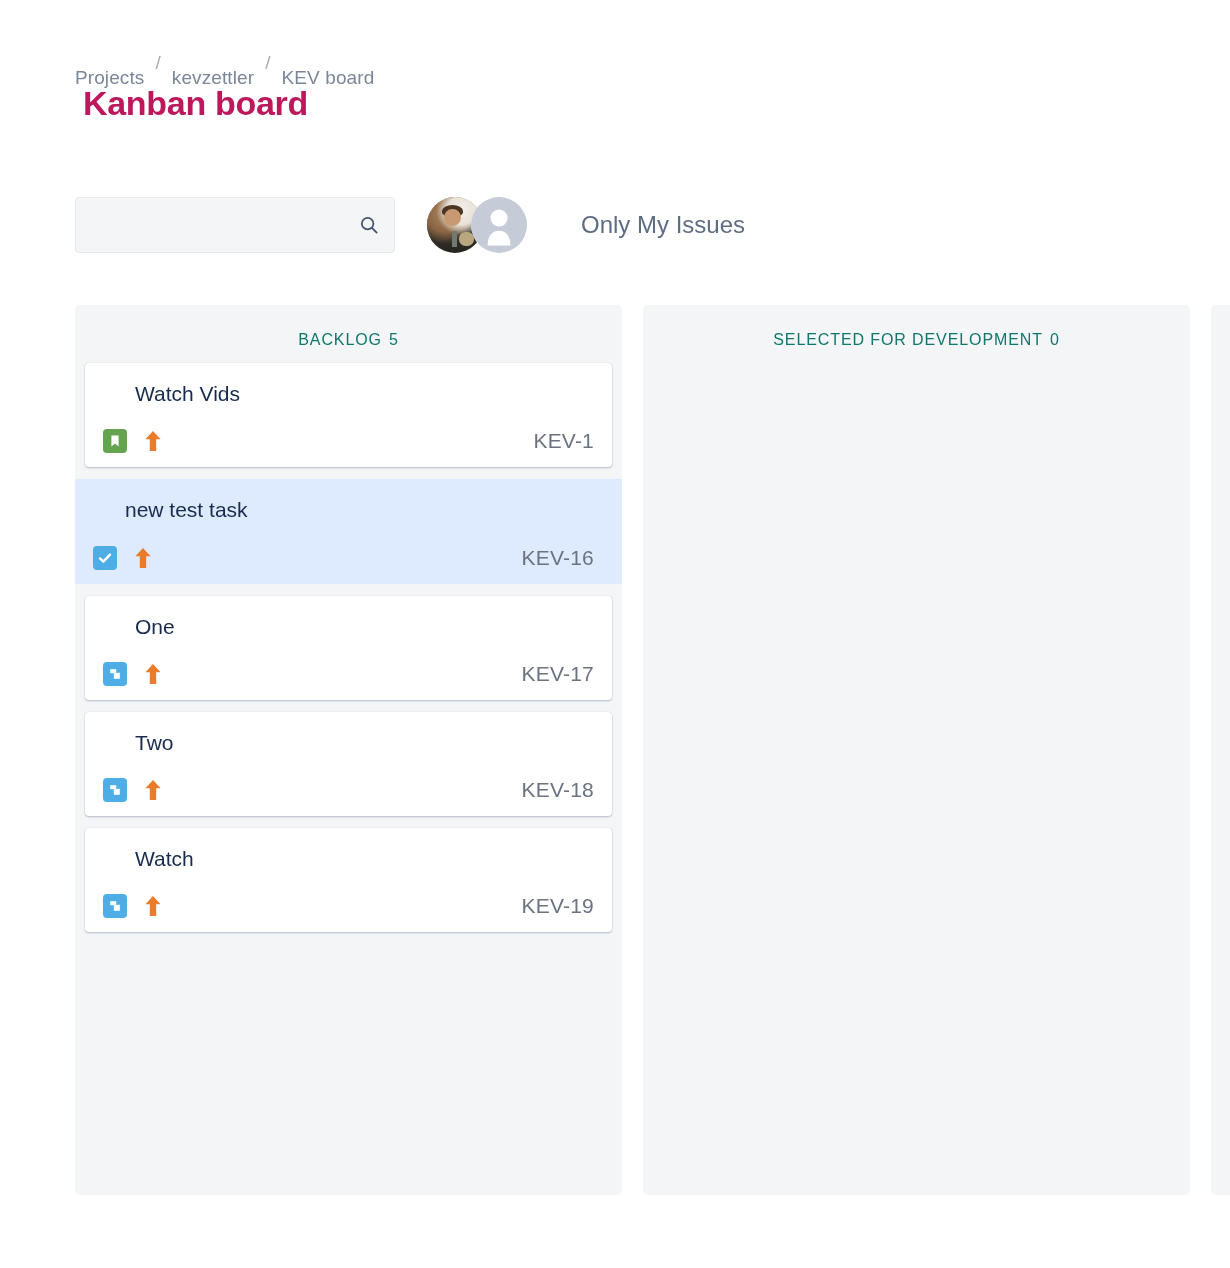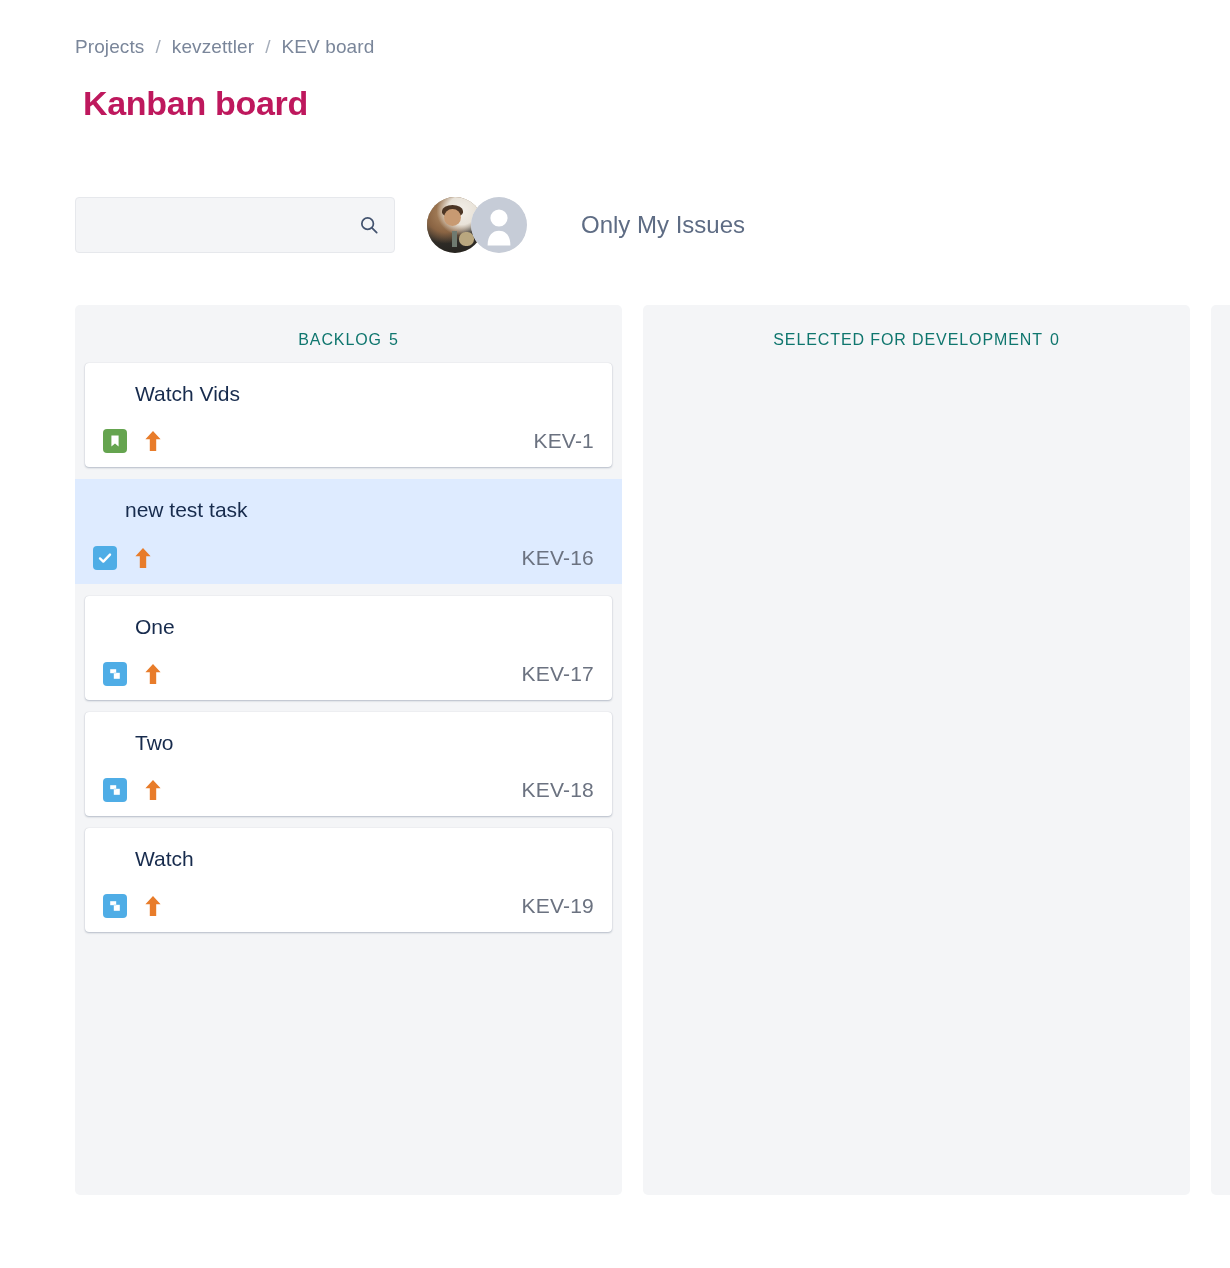--- a/index.html
+++ b/index.html
@@ -11,21 +11,21 @@
     -webkit-font-smoothing: antialiased;
   }
   .page { position: relative; width: 1230px; height: 1268px; overflow: hidden; }
 
   
   .breadcrumb {
     position: absolute; left: 75px; top: 36px;
     display: flex; align-items: center;
     font-size: 19px; color: #7a869a; letter-spacing: .1px;
   }
-  .breadcrumb .crumb { color: #7a869a; cursor: pointer; }
+  .breadcrumb .crumb { color: #7a869a; cursor: pointer; margin-top: 31px; }
   .breadcrumb .sep { margin: 0 11px; color: #a5adba; }
 
   
   .page-title {
     position: absolute; left: 83px; top: 84px;
     font-size: 34px; font-weight: bold; color: #be185d;
     letter-spacing: -.3px;
   }
 
   

